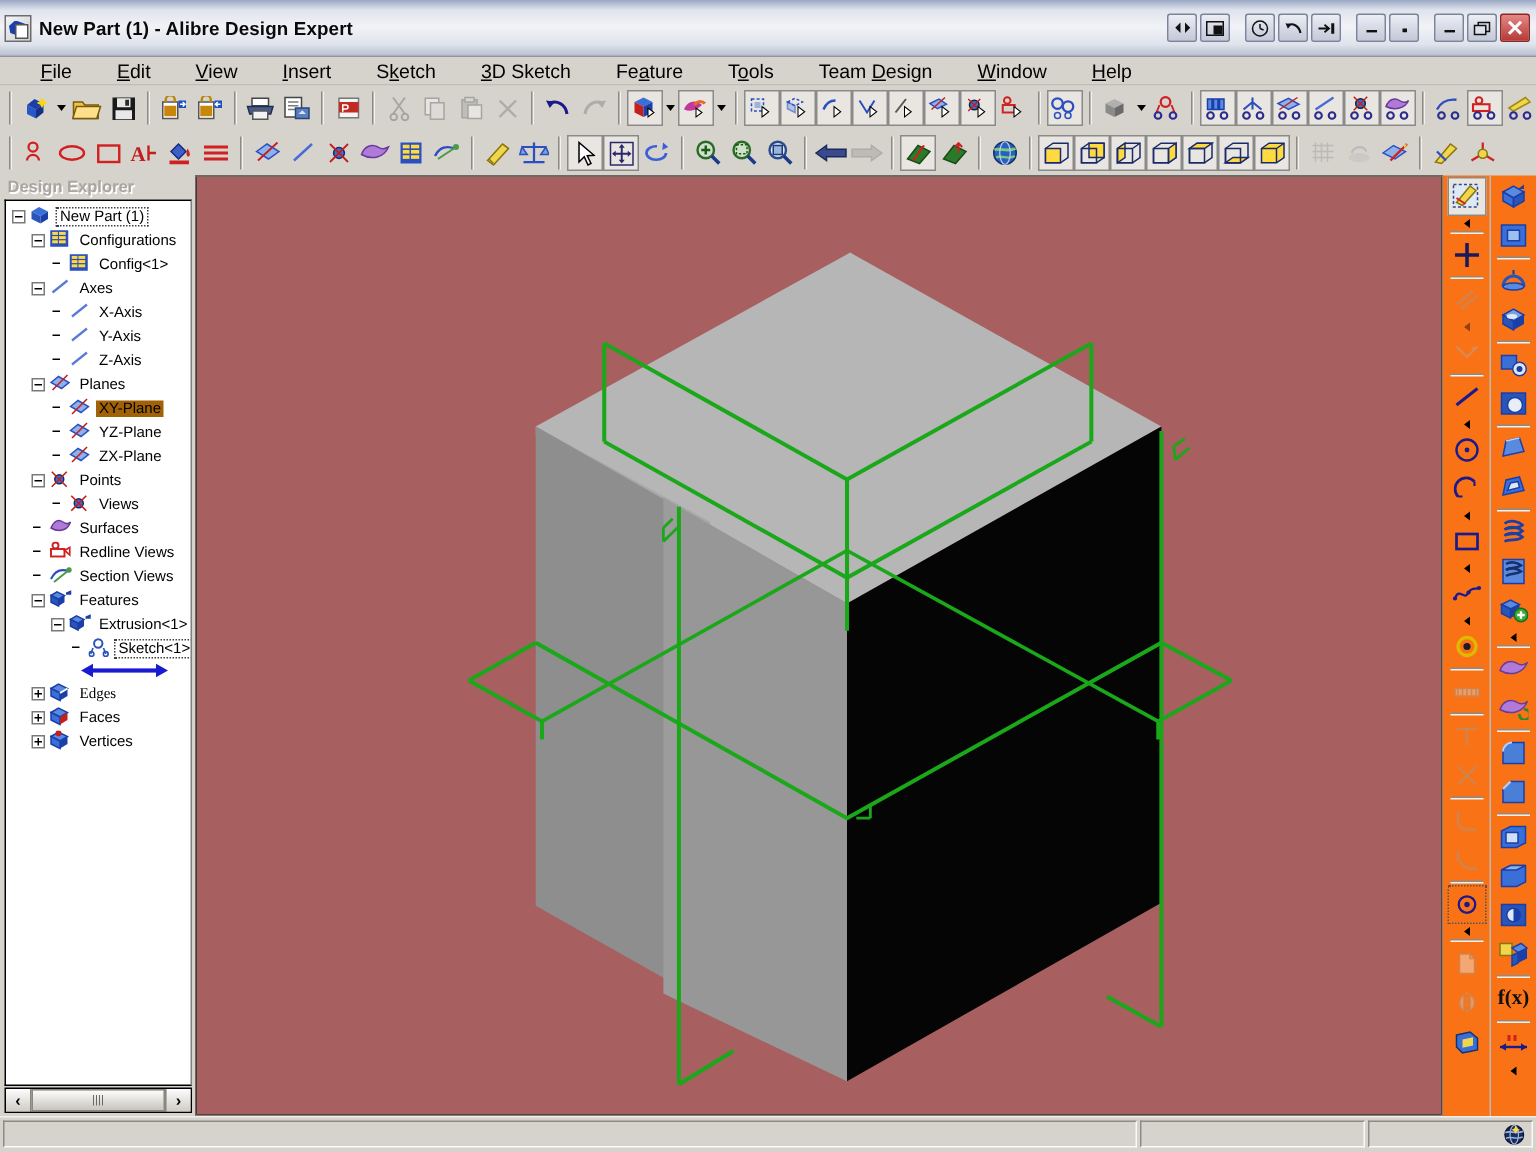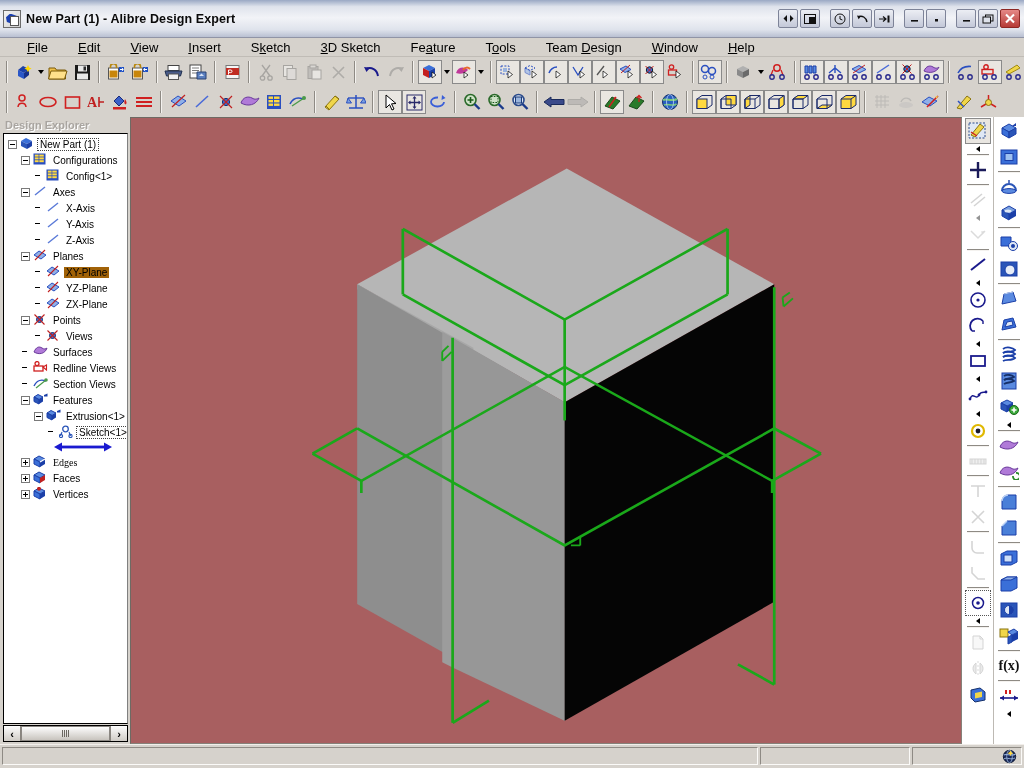--- a/index.html
+++ b/index.html
@@ -189,21 +189,21 @@
     flex: 1; min-width: 0;
     border: 1px solid #868179;
     border-top-color: #6e6a63; border-left-color: #6e6a63;
     background: #000;
     position: relative; overflow: hidden;
   }
   .viewport { position: absolute; inset: 0; overflow: hidden; }
   .viewport svg { display: block; width: 100%; height: 100%; }
 
   
-  .rightbars { width: 62px; flex: none; display: flex; background: #ffffff; }
+  .rightbars { width: 62px; flex: none; display: flex; background: #f97316; }
   .vbar {
     width: 31px; display: flex; flex-direction: column;
     align-items: center; padding-top: 1px;
   }
   .vbar.b2 { border-left: 1px solid #bdb9b3; }
   .vbtn {
     width: 26px; height: 26px; flex: none;
     display: flex; align-items: center; justify-content: center;
     border: 1px solid transparent; position: relative;
   }

